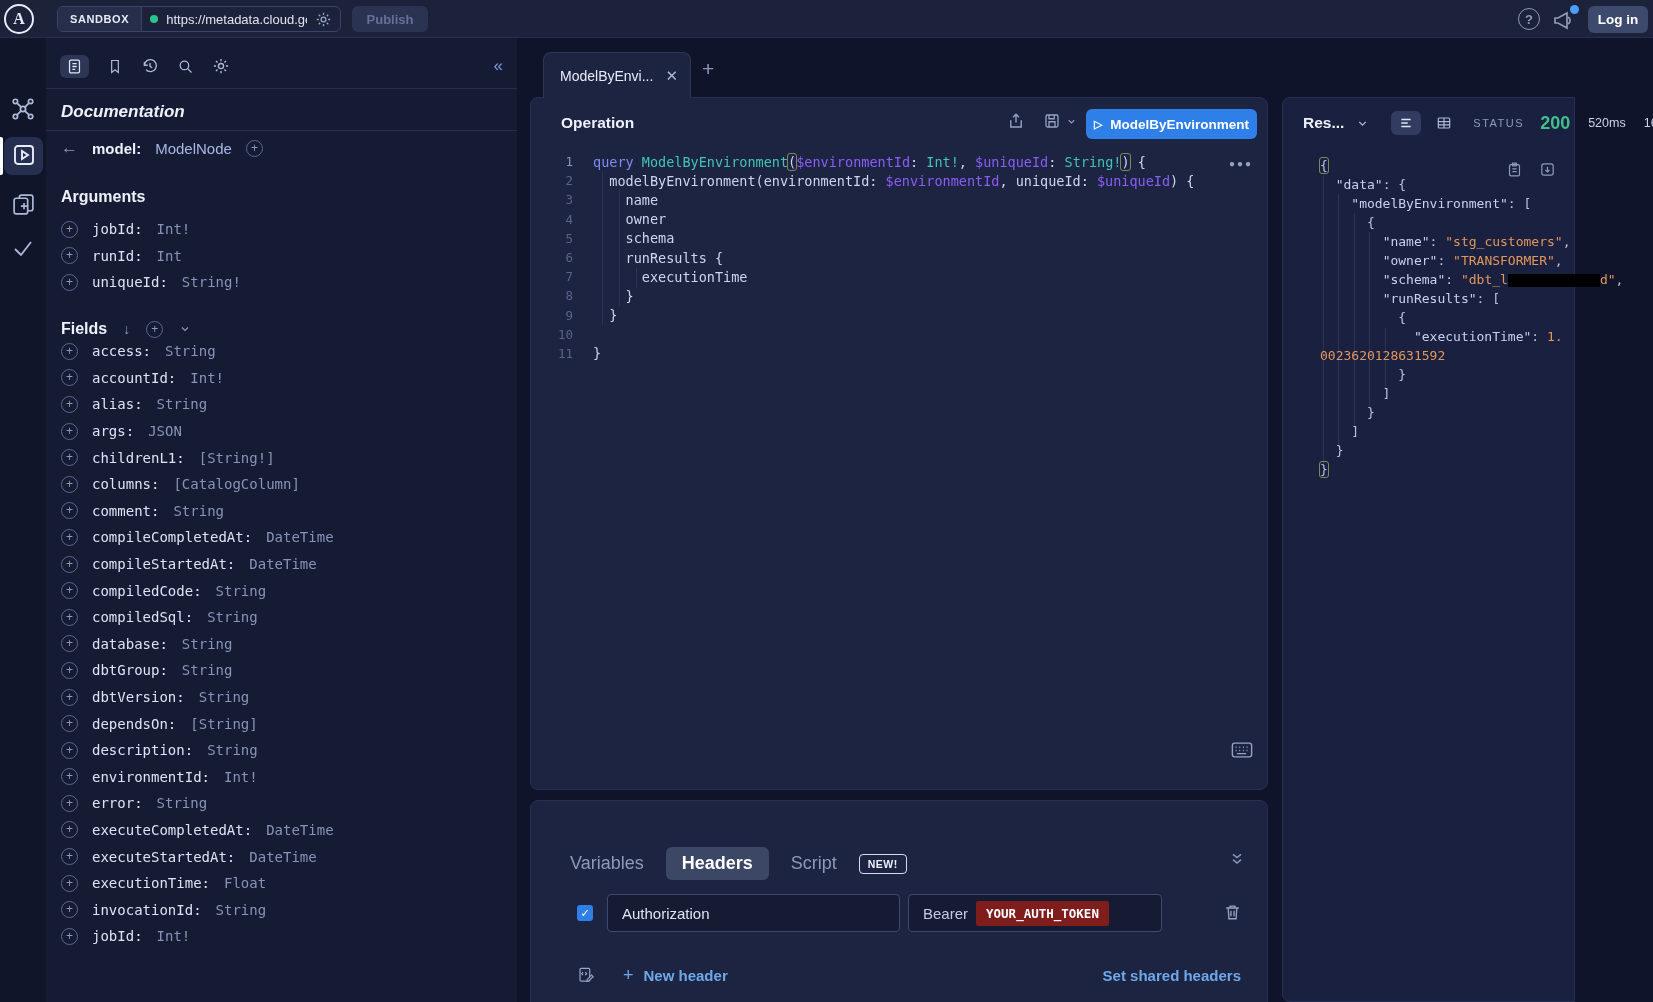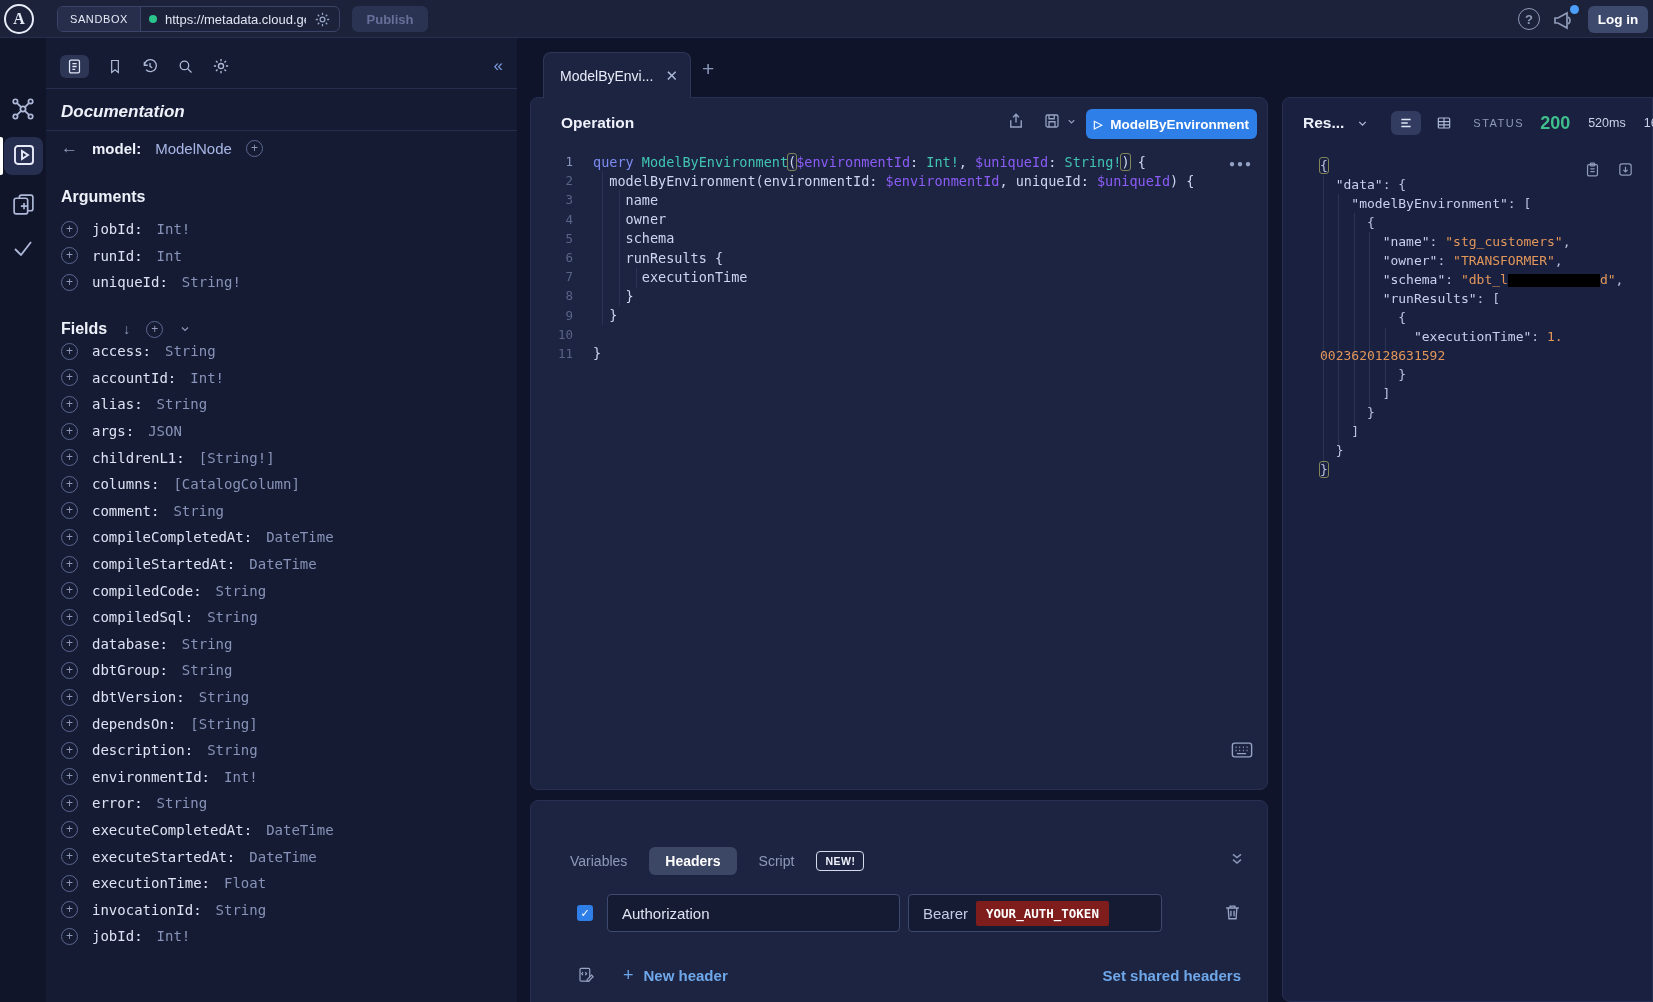--- a/index.html
+++ b/index.html
@@ -5,21 +5,21 @@
   * { margin:0; padding:0; box-sizing:border-box; }
   html,body { width:1653px; height:1002px; overflow:hidden; }
   body { font-family:"Liberation Sans", sans-serif; background:#0f142a; color:#e8ecf8; }
   .abs { position:absolute; }
   .page { position:relative; width:1653px; height:1002px; }
 
   
   .topbar { position:absolute; left:0; top:0; width:1653px; height:38px; background:#1b2239; border-bottom:1px solid #262e4e; z-index:30; }
   .logo { position:absolute; left:4px; top:4px; width:30px; height:30px; border:2px solid #e8ecf8; border-radius:50%; display:flex; align-items:center; justify-content:center; font-weight:bold; font-size:16px; font-family:"Liberation Serif", serif; }
   .urlgroup { position:absolute; left:57px; top:6px; height:26px; display:flex; align-items:stretch; border:1px solid #3a4468; border-radius:6px; overflow:hidden; }
-  .sandbox { background:#262e4c; color:#e6ebf5; font-size:11px; font-weight:normal; letter-spacing:.6px; display:flex; align-items:center; padding:0 12px; border-right:1px solid #3a4468; }
+  .sandbox { background:#262e4c; color:#e6ebf5; font-size:11px; font-weight:bold; letter-spacing:.6px; display:flex; align-items:center; padding:0 12px; border-right:1px solid #3a4468; }
   .urlbox { display:flex; align-items:center; gap:8px; padding:0 8px; width:198px; }
   .greendot { width:8px; height:8px; border-radius:50%; background:#2bc48a; flex:none; }
   .urltext { font-size:13px; color:#dfe5f2; white-space:nowrap; overflow:hidden; width:150px; }
   .icbtn { color:#97a3c4; display:flex; align-items:center; justify-content:center; }
   .publish { position:absolute; left:352px; top:6px; width:76px; height:26px; background:#2a3352; border-radius:6px; color:#667099; font-weight:bold; font-size:13px; display:flex; align-items:center; justify-content:center; }
   .helpcirc { position:absolute; left:1518px; top:8px; width:22px; height:22px; border:1.5px solid #8e9ab8; border-radius:50%; color:#8e9ab8; font-size:13px; font-weight:bold; display:flex; align-items:center; justify-content:center; }
   .mega { position:absolute; left:1552px; top:8px; width:24px; height:24px; color:#8e9ab8; }
   .megadot { position:absolute; left:1570px; top:5px; width:9px; height:9px; border-radius:50%; background:#4c9ef8; }
   .loginbtn { position:absolute; left:1588px; top:6px; width:60px; height:27px; background:#3d4a6e; border-radius:6px; color:#fff; font-size:13.5px; font-weight:bold; display:flex; align-items:center; justify-content:center; }
 
@@ -70,40 +70,40 @@
   .lnum.active { color:#8a96bd; }
   .lcode { padding-left:20px; white-space:pre; }
   .tok-k { color:#7d8bf2; } .tok-o { color:#41c4b0; } .tok-v { color:#8b5cf6; }
   .tok-t { color:#41c4b0; } .tok-p { color:#ccd5f0; }
   .tok-bx { outline:1px solid #80865a; border-radius:2px; }
   .guide { position:absolute; width:1px; background:#2b3356; }
 
   
   .botcard { left:530px; top:800px; width:738px; height:210px; border-radius:8px 8px 0 0; }
   .bottabs { position:absolute; left:39px; top:46px; display:flex; align-items:center; gap:22px; }
-  .bottab { font-size:14px; color:#8e9ab8; }
+  .bottab { font-size:18px; color:#8e9ab8; }
   .bottab.sel { background:#3c4766; color:#fff; font-weight:bold; border-radius:6px; padding:6px 16px; }
   .newbadge { border:1px solid #d6dcec; border-radius:4px; font-size:10.5px; font-weight:bold; letter-spacing:.5px; color:#eef1fa; padding:3px 8px; }
   .botcollapse { position:absolute; right:22px; top:50px; color:#8a96ba; }
   .hdrrow { position:absolute; left:46px; top:93px; display:flex; align-items:center; gap:8px; }
   .chk { width:16px; height:16px; background:#2e7fe8; border-radius:3px; color:#fff; font-size:11px; display:flex; align-items:center; justify-content:center; margin-right:6px; }
   .inpt { height:38px; background:#151b33; border:1px solid #3e4a70; border-radius:4px; display:flex; align-items:center; padding:0 14px; font-size:15px; color:#dfe4f0; }
   .inpt1 { width:293px; }
   .inpt2 { width:254px; gap:8px; }
   .tokenpill { background:#7f1d1d; border-radius:2px; padding:5px 10px; font-family:"DejaVu Sans Mono", monospace; font-size:12.5px; font-weight:bold; color:#fff; }
   .trash { position:absolute; left:692px; top:101px; color:#97a3c4; }
   .botrow3 { position:absolute; left:46px; top:164px; width:664px; display:flex; align-items:center; }
   .editicon { color:#97a3c4; margin-right:28px; }
   .linkblue { color:#6fa8ea; font-size:15px; font-weight:bold; }
   .newhdr { display:flex; align-items:center; gap:10px; }
   .plusglyph { font-size:18px; font-weight:normal; }
   .sharedhdrs { margin-left:auto; }
 
   
-  .respcard { left:1282px; top:97px; width:371px; height:905px; background:#1a2140; border-radius:8px 0 0 8px; }
+  .respcard { left:1282px; top:97px; width:293px; height:905px; background:#1a2140; border-radius:8px 0 0 8px; }
   .resphdr { position:absolute; left:20px; top:13px; width:340px; display:flex; align-items:center; }
   .resptitle { font-size:15.5px; font-weight:bold; color:#eef1fa; }
   .respchev { color:#aeb9d8; margin-left:12px; }
   .viewpill { background:#323c60; border-radius:6px; padding:5px 7px; color:#dfe5f5; margin-left:22px; }
   .tableic { color:#aeb9d8; margin-left:14px; }
   .statuslbl { margin-left:20px; font-size:11px; letter-spacing:1.5px; color:#8e9ab8; }
   .statusval { margin-left:16px; font-size:18px; font-weight:bold; color:#3fbf8c; }
   .sep { width:1px; height:16px; background:#39426a; margin:0 9px; }
   .metric { font-size:12.5px; color:#c9d2e8; }
   .respicons { position:absolute; right:18px; top:62px; display:flex; gap:16px; color:#8e9ab8; }

